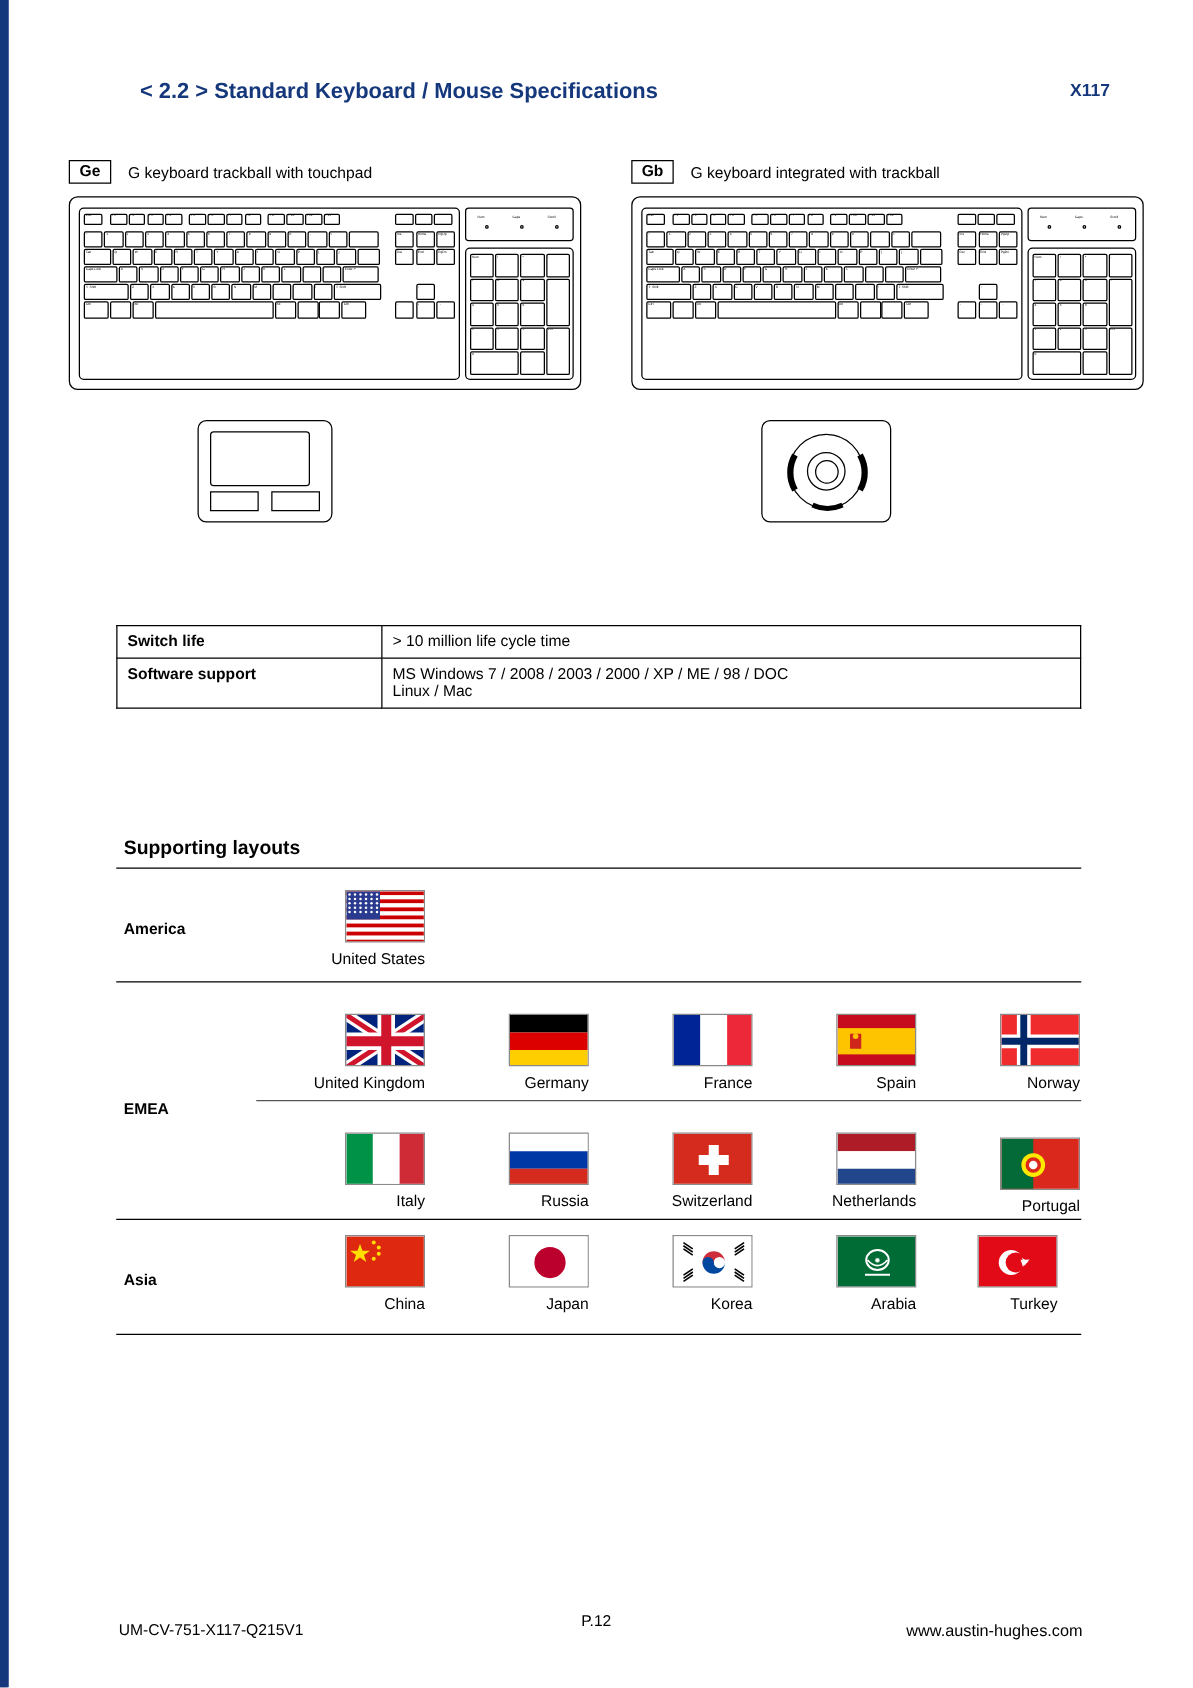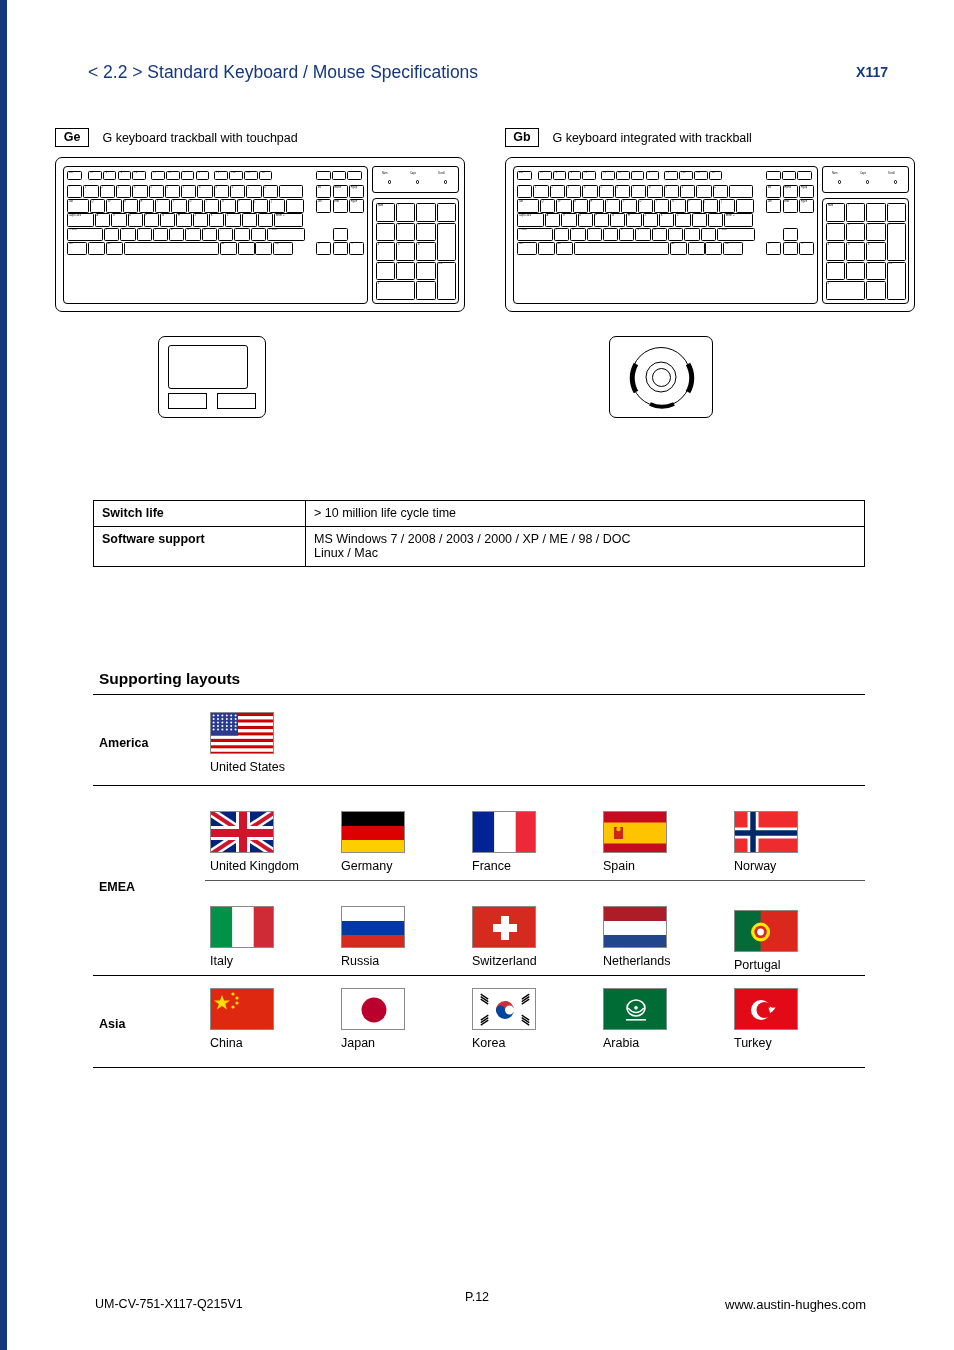--- a/index.html
+++ b/index.html
@@ -34,23 +34,24 @@
   
   .header {
     position: absolute;
     left: 88px;
     top: 62px;
     width: 800px;
   }
   .header-title {
     color: #15387c;
     font-size: 17.5px;
-    font-weight: normal;
+    font-weight: bold;
     letter-spacing: 0px;
     display: inline-block;
+    margin-left: 24px;
   }
   .header-code {
     position: absolute;
     right: 0px;
     top: 2px;
     color: #15387c;
     font-size: 14px;
     font-weight: bold;
   }
 
@@ -209,21 +210,21 @@
   .sl-rule.thin { background: #555; height: 0.8px; }
   .region-label {
     position: absolute;
     font-size: 12.5px;
     font-weight: bold;
     left: 99px;
   }
   .flag-cell {
     position: absolute;
     width: 130px;
-    text-align: left;
+    text-align: right;
   }
   .flag-name {
     font-size: 12.5px;
     margin-top: 6px;
     display: block;
   }
   .flag {
     width: 64px;
     height: 42px;
     display: inline-block;
@@ -687,21 +688,21 @@
             <rect x="48" y="33" width="9" height="1.3" transform="rotate(34 52.5 33.6)"></rect>
           </g>
         </svg></span><span class="flag-name">Korea</span></div>
     <div class="flag-cell" style="left: 603px; top: 988px;"><span class="flag"><svg width="64" height="42" viewBox="0 0 64 42" preserveAspectRatio="none">
           <rect width="64" height="42" fill="#006c35"></rect>
           <ellipse cx="32" cy="19" rx="9" ry="8" fill="none" stroke="#fff" stroke-width="1.6"></ellipse>
           <path d="M24,19 Q32,28 40,19" fill="none" stroke="#fff" stroke-width="1.4"></path>
           <rect x="22" y="30" width="20" height="1.6" fill="#fff"></rect>
           <text x="32" y="21" font-size="6" fill="#fff" text-anchor="middle" font-family="DejaVu Sans">✹</text>
         </svg></span><span class="flag-name">Arabia</span></div>
-    <div class="flag-cell" style="left: 734px; top: 988px;"><span class="flag"><svg width="64" height="42" viewBox="0 0 64 42" preserveAspectRatio="none">
+    <div class="flag-cell" style="left: 716px; top: 988px;"><span class="flag"><svg width="64" height="42" viewBox="0 0 64 42" preserveAspectRatio="none">
           <rect width="64" height="42" fill="#e30a17"></rect>
           <circle cx="26" cy="21" r="10" fill="#fff"></circle>
           <circle cx="29.5" cy="21" r="8" fill="#e30a17"></circle>
           <polygon points="39,21 33.5,18.6 35.3,24.3 38.8,19.6 32.9,20 " fill="#fff"></polygon>
           <polygon points="40,21 34.6,17.2 36.6,23.6 40.6,18.6 33.8,18.9" fill="#fff"></polygon>
         </svg></span><span class="flag-name">Turkey</span></div>
   </div>
 
 <div class="footer-left">UM-CV-751-X117-Q215V1</div>
 <div class="footer-center">P.12</div>

